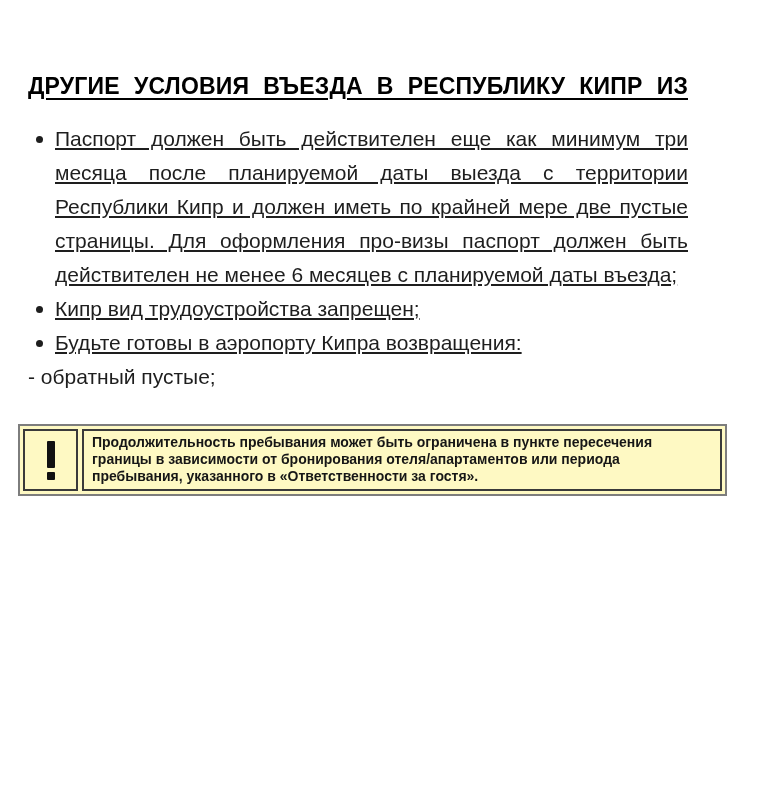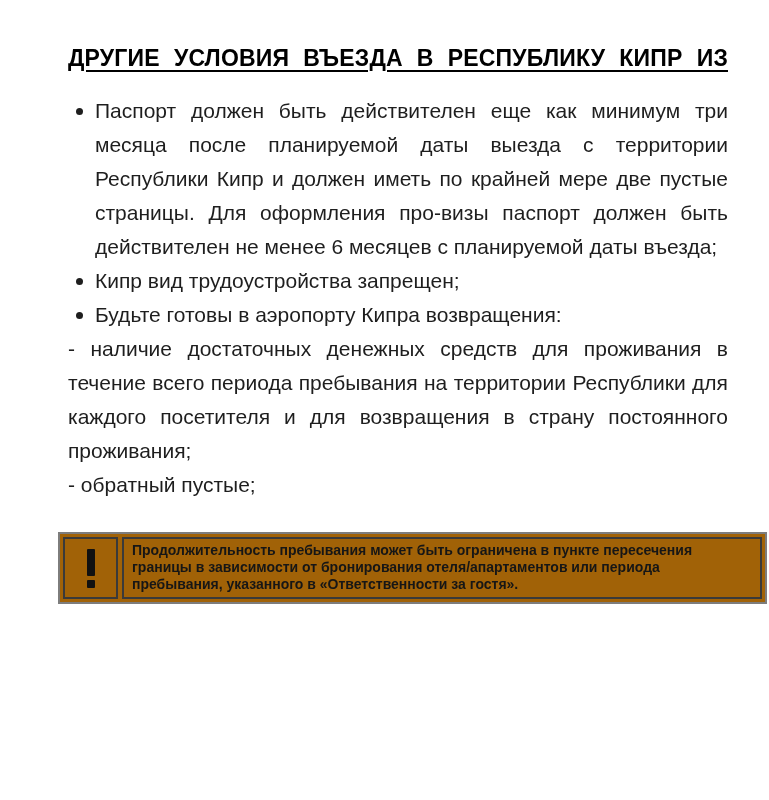--- a/index.html
+++ b/index.html
@@ -12,22 +12,21 @@
   }
   body {
     font-family: "Liberation Sans", sans-serif;
     color: #1b1b1b;
     -webkit-font-smoothing: antialiased;
   }
   .page {
     box-sizing: border-box;
     width: 716px;
     height: 800px;
-    padding: 38px 28px 0 28px;
-    margin-left: 40px;
+    padding: 66px 28px 0 28px;
   }
 
   
   .heading {
     margin: 0 0 16px 0;
     font-size: 23px;
     font-weight: 700;
     color: #000000;
     line-height: 40px;
     letter-spacing: 0.2px;
@@ -47,20 +46,21 @@
   .flow {
     font-size: 21px;
     line-height: 34px;
     color: #1e1e1e;
   }
   .bullet-item {
     position: relative;
     padding-left: 27px;
     text-align: justify;
     margin: 0;
+    text-decoration: underline;
   }
   .dot {
     position: absolute;
     left: 8px;
     top: 14px;
     width: 7px;
     height: 7px;
     border-radius: 50%;
     background: #1e1e1e;
   }
@@ -72,21 +72,21 @@
   
   .warnbox {
     box-sizing: border-box;
     width: 709px;
     margin: 30px 0 0 -10px;
     border: 2px solid #7d7d7d;
     padding: 3px;
     display: flex;
     gap: 4px;
     align-items: stretch;
-    background: #a16207;
+    background: #fef9c3;
   }
   .warn-icon-cell {
     box-sizing: border-box;
     width: 55px;
     border: 2px solid #3a3a3a;
     display: flex;
     align-items: center;
     justify-content: center;
     flex: 0 0 auto;
   }
@@ -139,21 +139,20 @@
     <div class="bullet-item">
       <span class="dot"></span>
       <span>Кипр вид трудоустройства запрещен;</span>
     </div>
 
     <div class="bullet-item">
       <span class="dot"></span>
       <span>Будьте готовы в аэропорту Кипра возвращения:</span>
     </div>
 
-    <p class="dash">- наличие достаточных денежных средств для проживания в течение всего периода пребывания на территории Республики для каждого посетителя и для возвращения в страну постоянного проживания;</p>
 
 
     <p class="dash">- обратный пустые;</p>
 
   </div>
 
   <div class="warnbox">
     <div class="warn-icon-cell">
       <div class="excl">
         <div class="excl-bar"></div>

